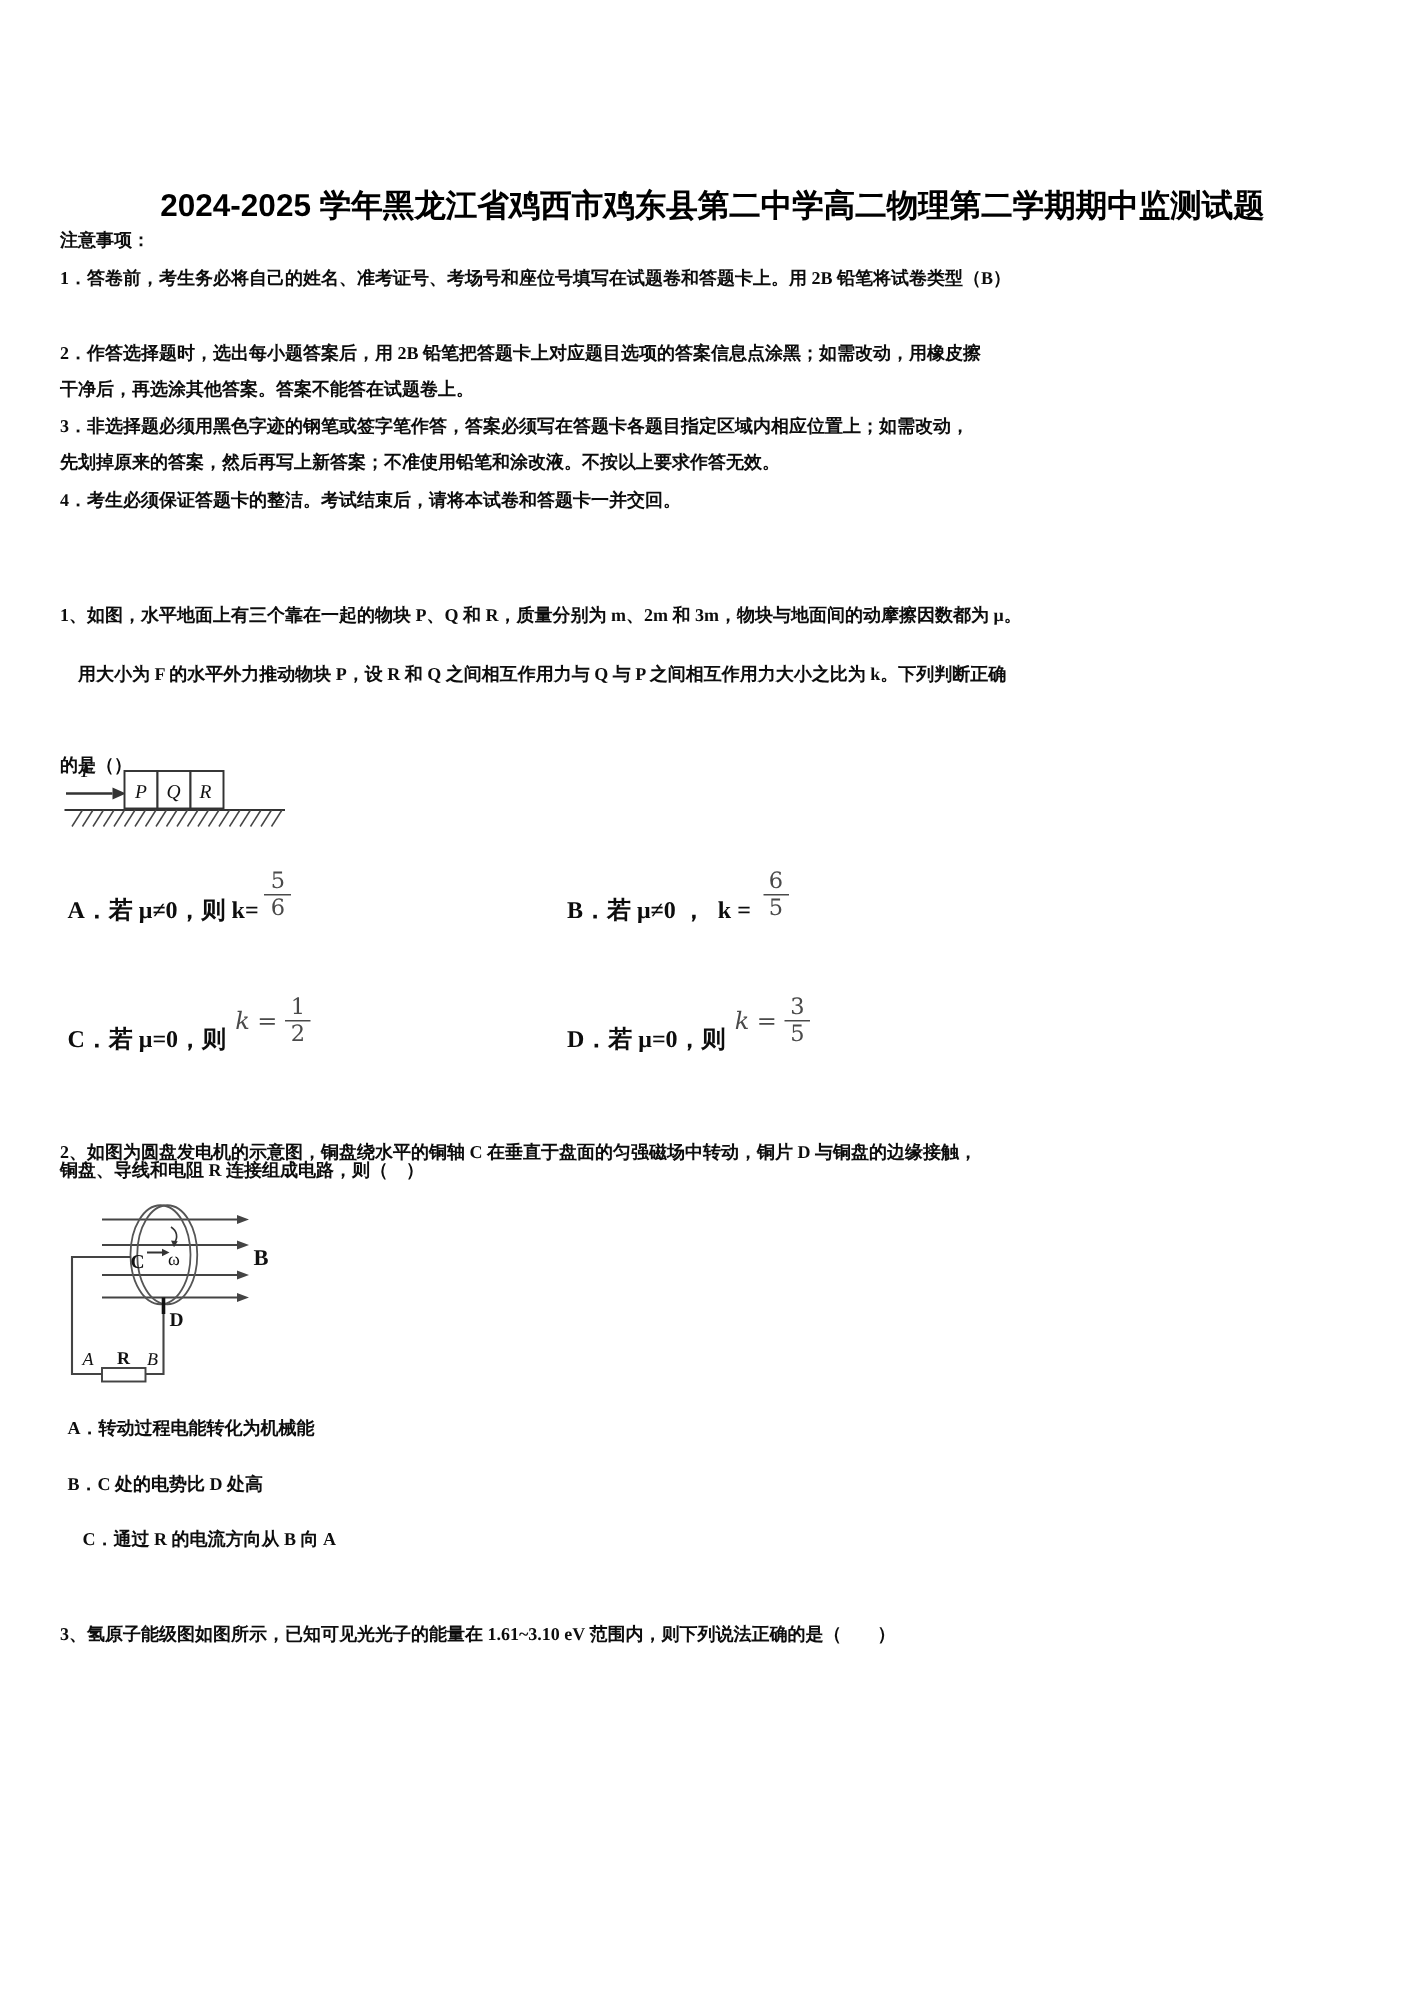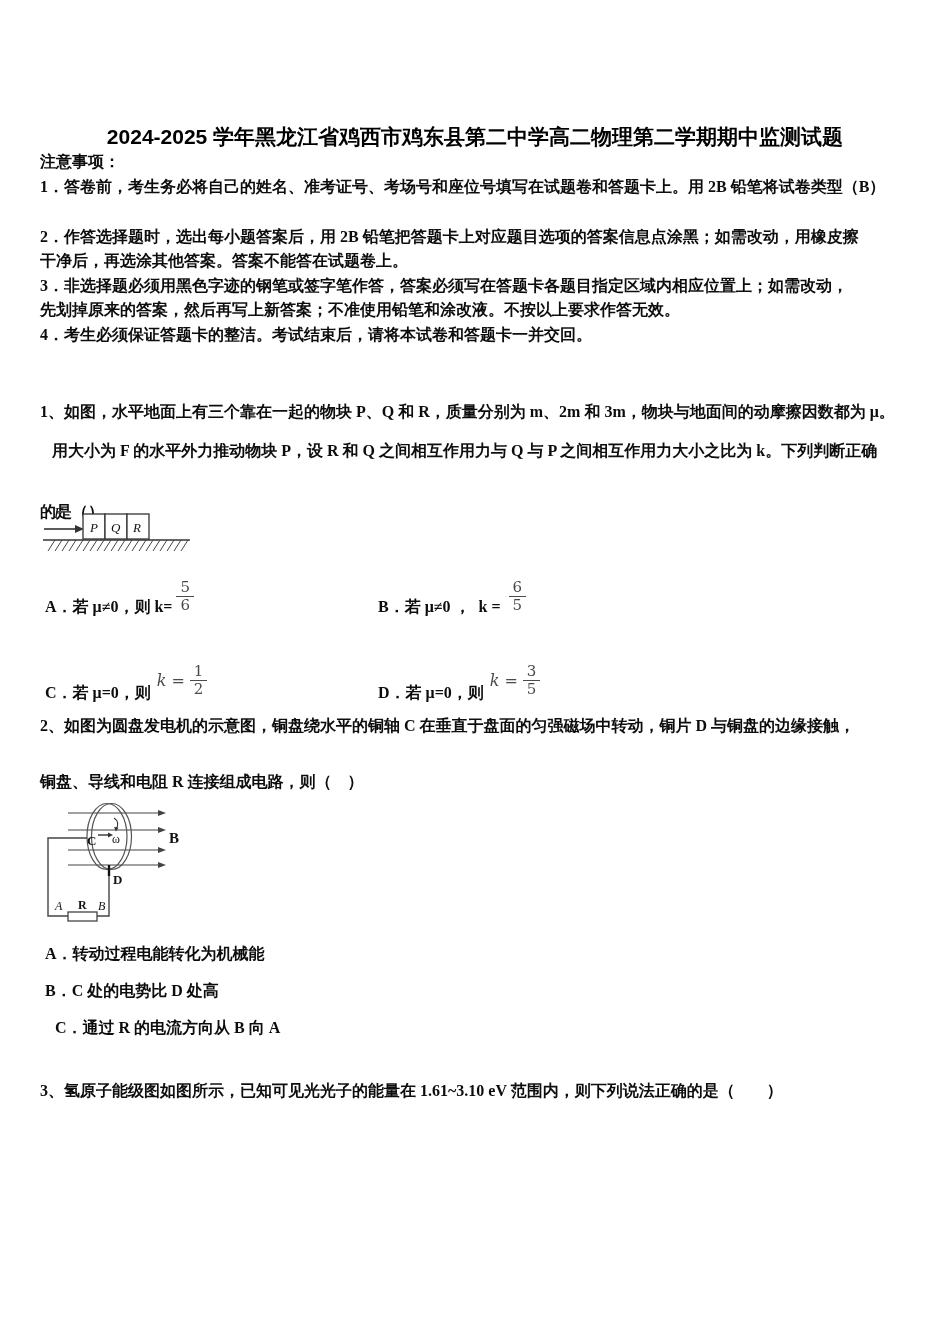--- a/index.html
+++ b/index.html
@@ -7,21 +7,21 @@
     position:relative; width:950px; height:1344px; background:#ffffff;
     font-family:"Liberation Serif","DejaVu Serif",serif; color:#111;
     overflow:hidden;
   }
   .doc-title {
     position:absolute; top:112px; left:0; width:950px; text-align:center;
     font-family:"Liberation Sans","DejaVu Sans",sans-serif;
     font-size:21px; font-weight:bold; color:#000; white-space:pre;margin-top:11px;
   }
   .tline {
-    position:absolute; left:40px; font-size:16px; font-weight:600;
+    position:absolute; left:40px; font-size:12px; font-weight:600;
     white-space:pre; color:#0d0d0d;
   }
   .bold { font-weight:700; }
   .opt {
     position:absolute; display:flex; align-items:center;
     font-size:16px; font-weight:700; white-space:pre; color:#0d0d0d;
   }
   .frac {
     display:inline-flex; flex-direction:column; align-items:center;
     font-family:"DejaVu Serif",serif; font-weight:400; font-style:normal;
@@ -126,21 +126,21 @@
     <span class="kgroup">
       <span class="kvar">k</span>
       <span class="keq">=</span>
       <span class="frac" style="margin-left:0;">
         <span class="num">3</span>
         <span class="den">5</span>
       </span>
     </span>
   </div>
 
-  <div class="tline" style="top:716px;">2、如图为圆盘发电机的示意图，铜盘绕水平的铜轴 C 在垂直于盘面的匀强磁场中转动，铜片 D 与铜盘的边缘接触，</div>
+  <div class="tline" style="top:760px;">2、如图为圆盘发电机的示意图，铜盘绕水平的铜轴 C 在垂直于盘面的匀强磁场中转动，铜片 D 与铜盘的边缘接触，</div>
   <div class="tline" style="top:772px;">铜盘、导线和电阻 R 连接组成电路，则（　）</div>
 
   <svg class="fig" style="left:38px; top:798px;" width="165" height="132" viewBox="0 0 165 132">
     <g stroke="#444" stroke-width="1.2">
       <line x1="30" y1="15" x2="120" y2="15"></line>
       <line x1="30" y1="32" x2="120" y2="32"></line>
       <line x1="30" y1="52" x2="120" y2="52"></line>
       <line x1="30" y1="67" x2="120" y2="67"></line>
     </g>
     <g fill="#444">

